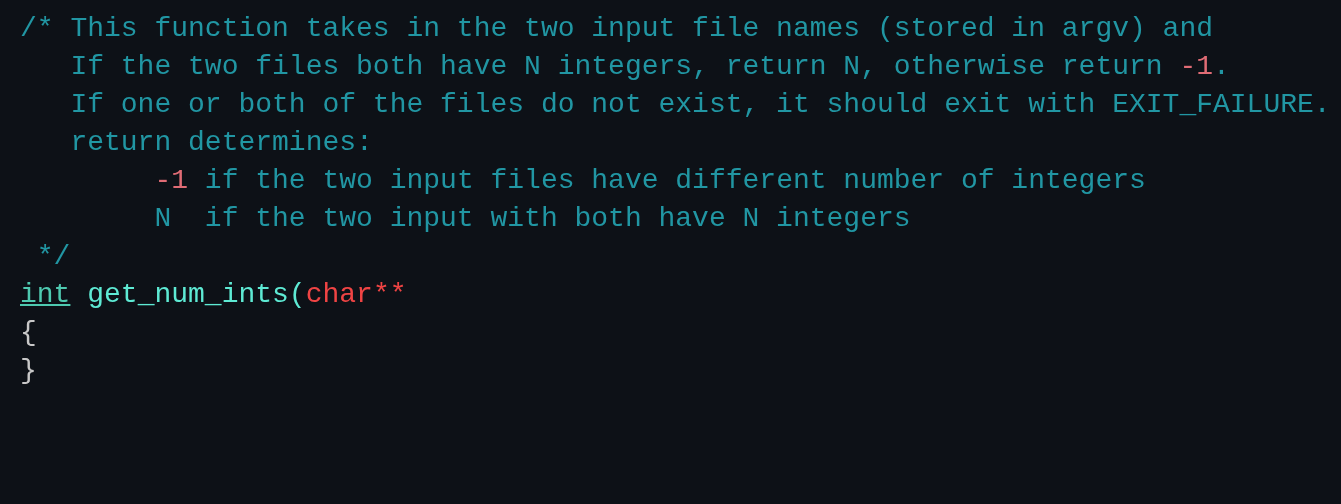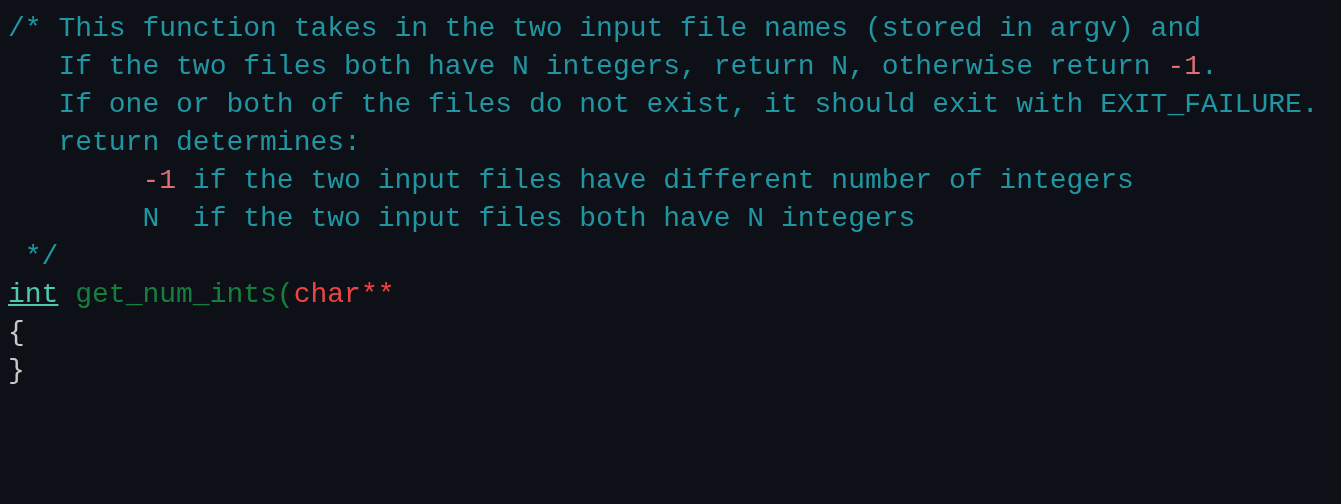--- a/index.html
+++ b/index.html
@@ -13,21 +13,21 @@
       width: 1341px;
       height: 504px;
       overflow: hidden;
       font-family: 'Courier New', Courier, monospace;
       font-size: 28px;
       line-height: 38px;
     }
 
     .code-block {
       background-color: #0d1117;
-      padding: 10px 0;
+      padding: 10px 12px;
       width: 100%;
       height: 100%;
     }
 
     .line {
       display: flex;
       align-items: baseline;
       padding: 0 8px;
       white-space: pre;
     }
@@ -42,21 +42,21 @@
 
     .param-type {
       color: #ef4444;
     }
 
     .punct {
       color: #c8c8c8;
     }
 
     .plain {
-      color: #15803d;
+      color: #5eead4;
     }
 
     .int-keyword {
       color: #4ec9b0;
       text-decoration: underline;
     }
   </style>
 </head>
 <body>
 
@@ -70,21 +70,21 @@
   <div class="line">
     <span class="comment">   If one or both of the files do not exist, it should exit with EXIT_FAILURE.</span>
   </div>
   <div class="line">
     <span class="comment">   return determines:</span>
   </div>
   <div class="line">
     <span class="comment">        </span><span class="number-red">-1</span><span class="comment"> if the two input files have different number of integers</span>
   </div>
   <div class="line">
-    <span class="comment">        N  if the two input files both have N integers</span>
+    <span class="comment">        N  if the two input with both have N integers</span>
   </div>
   <div class="line">
     <span class="comment"> */</span>
   </div>
   <div class="line">
     <span class="int-keyword">int</span><span class="plain"> get_num_ints(</span><span class="param-type">char**</span>
   </div>
   <div class="line">
     <span class="punct">{</span>
   </div>

